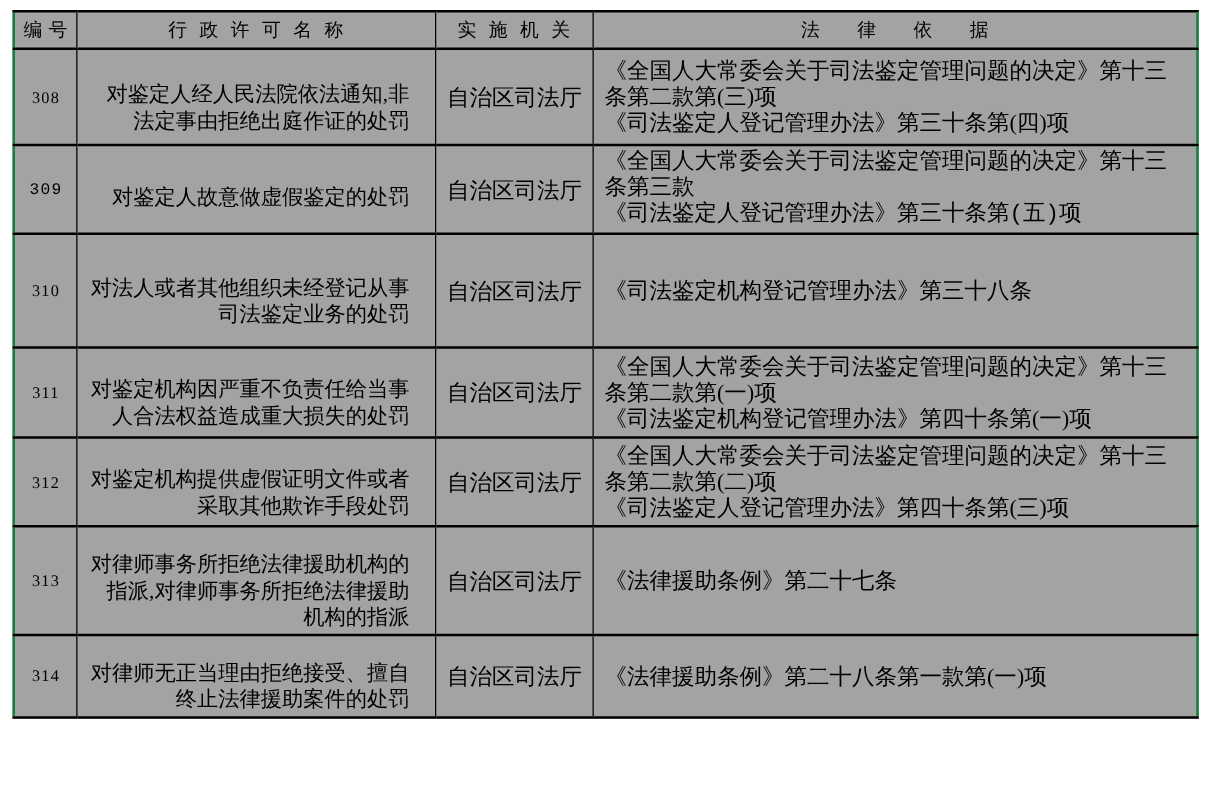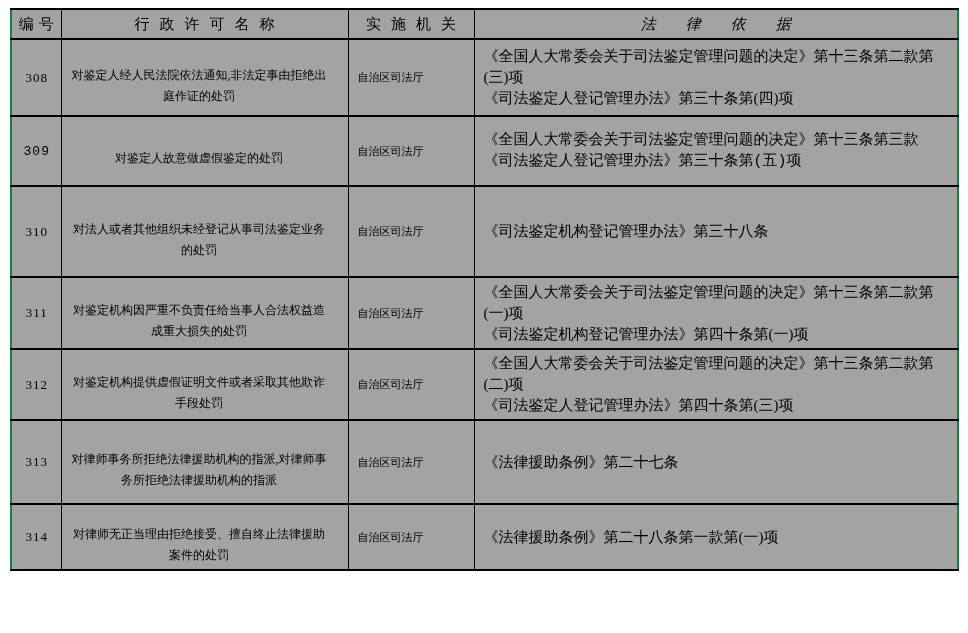--- a/index.html
+++ b/index.html
@@ -40,54 +40,54 @@
   th {
     font-weight: normal;
     font-size: 15px;
     text-align: center;
     white-space: nowrap;
     padding: 0;
   }
   th.th-id     { letter-spacing: 5px;  text-indent: 5px;  }
   th.th-name   { letter-spacing: 10px; text-indent: 10px; }
   th.th-agency { letter-spacing: 10px; text-indent: 10px; }
-  th.th-legal  { letter-spacing: 30px; text-indent: 30px; font-style: italic; }
+  th.th-legal  { letter-spacing: 30px; text-indent: 30px; }
 
   
   tbody tr:nth-child(1) { height: 77px; }
   tbody tr:nth-child(2) { height: 70px; font-family: Liberation Mono, monospace; }
   tbody tr:nth-child(3) { height: 91px; }
   tbody tr:nth-child(4) { height: 72px; }
   tbody tr:nth-child(5) { height: 70px; }
   tbody tr:nth-child(6) { height: 84px; }
   tbody tr:nth-child(7) { height: 54px; border-radius: 30px; }
   tbody tr:nth-child(8) { height: 80px; }
 
   td.c-id {
     text-align: center;
     font-size: 13px;
     letter-spacing: 1px;
     text-indent: 1px;
   }
   td.c-name {
-    font-size: 12px;
+    font-size: 17px;
     line-height: 21px;
     padding: 19px 20px 3px 9px;
-    text-align: center;
+    text-align: right;
     word-break: break-all;
     line-break: strict;
   }
   td.c-agency {
-    font-size: 11px;
+    font-size: 18px;
     padding: 0 4px 0 9px;
     text-align: left;
     white-space: nowrap;
   }
   td.c-legal {
-    font-size: 15px;
+    font-size: 18px;
     line-height: 21px;
     padding: 3px 22px 3px 9px;
     text-align: left;
   }
   .legal-line {
     word-break: break-all;
     line-break: strict;
   }
 </style>
 </head>

